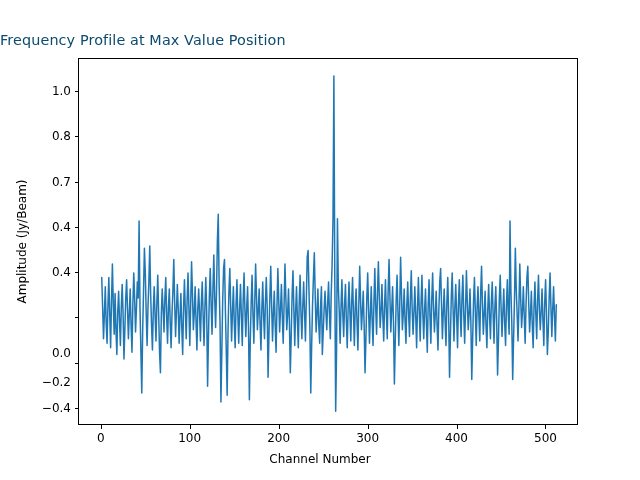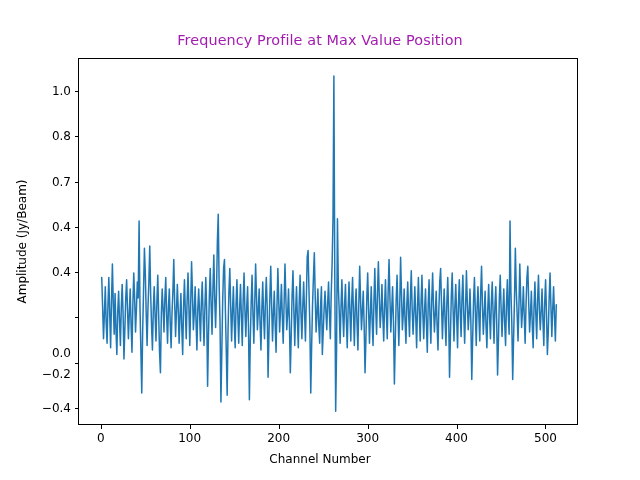--- a/index.html
+++ b/index.html
@@ -18,23 +18,23 @@
     position: relative;
     width: 640px;
     height: 480px;
     background: #ffffff;
   }
   #chart-title {
     position: absolute;
     left: 0;
     top: 32px;
     width: 640px;
-    text-align: center;
+    text-align: left;
     font-size: 14.4px;
-    color: #a21caf;
+    color: #0c4a6e;
     letter-spacing: 0.1px;
   }
   
   #plot-area {
     position: absolute;
     left: 78px;
     top: 58px;
     width: 500px;
     height: 367px;
     box-sizing: border-box;
@@ -120,21 +120,21 @@
       <div class="tick-mark ytick-mark" style="top: 362.63px;"></div>
       <div class="tick-mark ytick-mark" style="top: 317.35px;"></div>
       <div class="tick-mark ytick-mark" style="top: 272.06px;"></div>
       <div class="tick-mark ytick-mark" style="top: 226.78px;"></div>
       <div class="tick-mark ytick-mark" style="top: 181.5px;"></div>
       <div class="tick-mark ytick-mark" style="top: 136.22px;"></div>
       <div class="tick-mark ytick-mark" style="top: 90.94px;"></div>
     </div>
   <div id="ytick-labels">
       <div class="tick-label ytick-label" style="top: 407.91px;">−0.4</div>
-      <div class="tick-label ytick-label" style="top: 374px;">−0.2</div>
+      <div class="tick-label ytick-label" style="top: 382px;">−0.2</div>
       <div class="tick-label ytick-label" style="top: 317.35px; margin-top: 36px;">0.0</div>
       <div class="tick-label ytick-label" style="top: 272.06px;">0.4</div>
       <div class="tick-label ytick-label" style="top: 226.78px;">0.4</div>
       <div class="tick-label ytick-label" style="top: 181.5px;">0.7</div>
       <div class="tick-label ytick-label" style="top: 136.22px;">0.8</div>
       <div class="tick-label ytick-label" style="top: 90.94px;">1.0</div>
     </div>
   <div id="xtick-marks">
       <div class="tick-mark xtick-mark" style="left: 100.73px;"></div>
       <div class="tick-mark xtick-mark" style="left: 189.68px;"></div>

